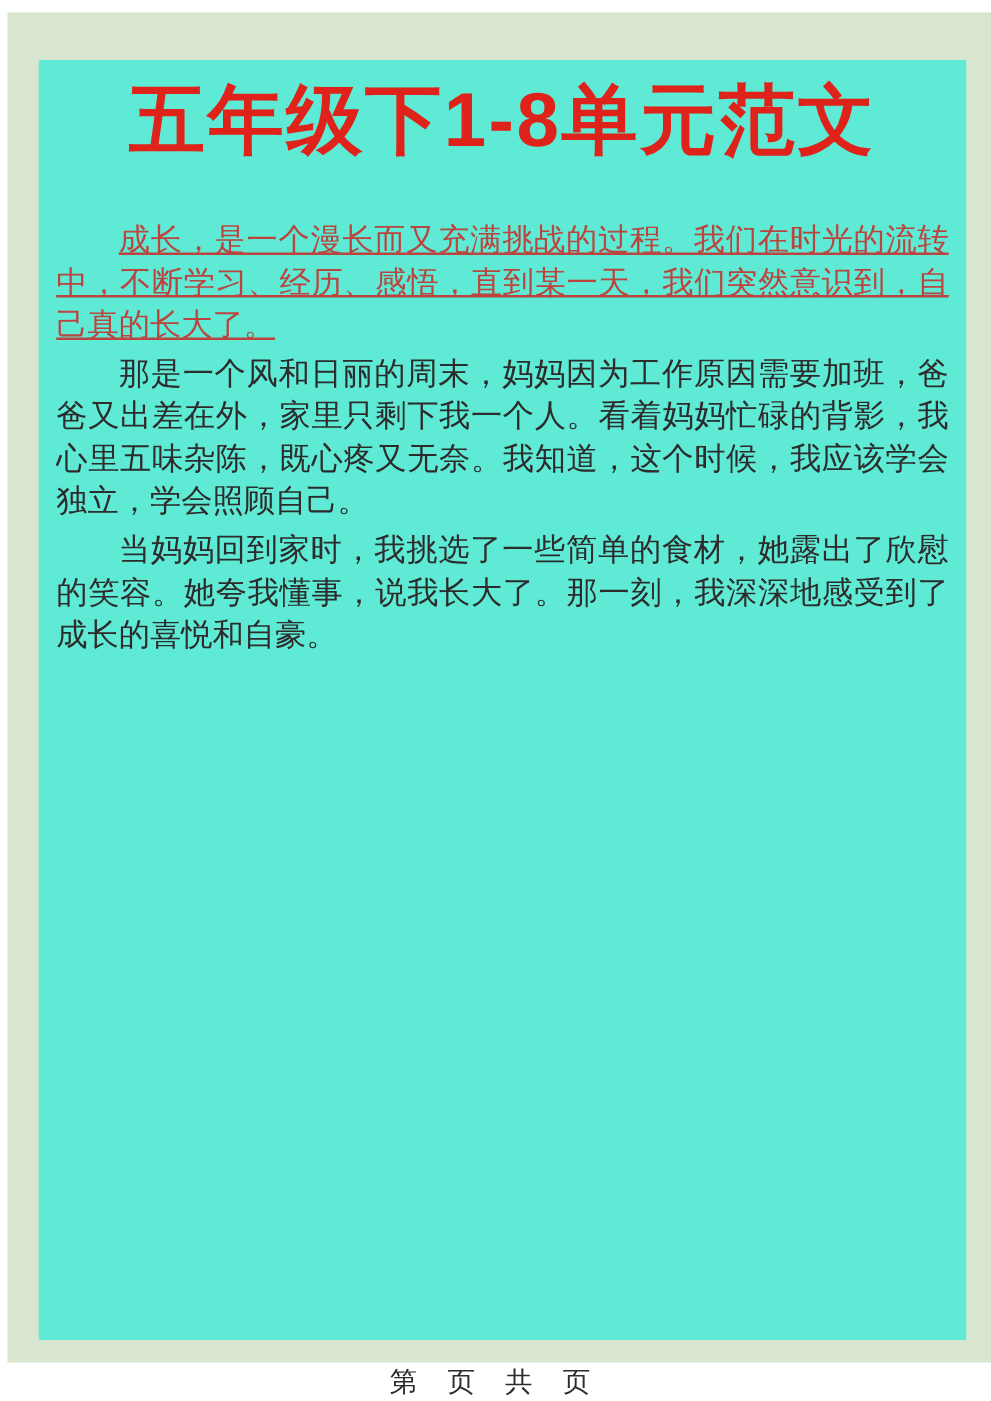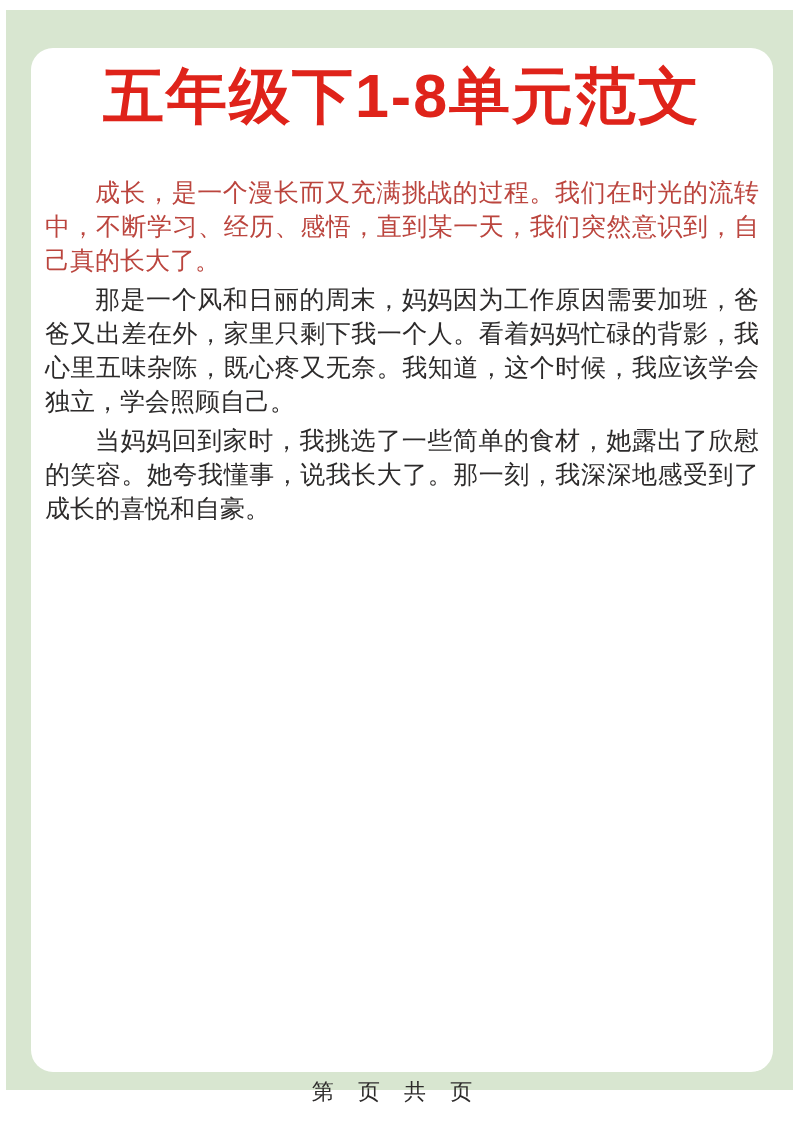--- a/index.html
+++ b/index.html
@@ -16,22 +16,21 @@
     background: #ffffff;
   }
   .frame {
     position: absolute;
     top: 10px; left: 6px; right: 0; bottom: 31px;
     background: #d8e6d0;
   }
   .sheet {
     position: absolute;
     top: 38px; left: 25px; right: 20px; bottom: 18px;
-    background: #ffffff;
-    border-radius: 22px;
+    background: #5eead4;
   }
   .title {
     margin: 12px 0 0;
     text-align: center;
     font-size: 61px;
     line-height: 1.2;
     font-weight: 900;
     letter-spacing: 2px;
     color: #df231a;
   }
@@ -63,24 +62,24 @@
     font-size: 25px;
     line-height: 34px;
     font-weight: 500;
     color: #2d2b2b;
     text-align: justify;
   }
   .essay p {
     margin: 0 0 5px 0;
     text-indent: 2em;
   }
-  .red { color: #bb453e; }
+  .red { color: #bb453e; text-decoration: underline; }
   .footer {
     position: absolute;
-    left: 0; right: 0; bottom: 14px;
+    left: 0; right: 0; bottom: 0;
     text-align: center;
     font-size: 22px;
     letter-spacing: 9px;
     color: #2d2b2b;
   }
 </style>
 </head>
 <body>
 
 <div class="page">

